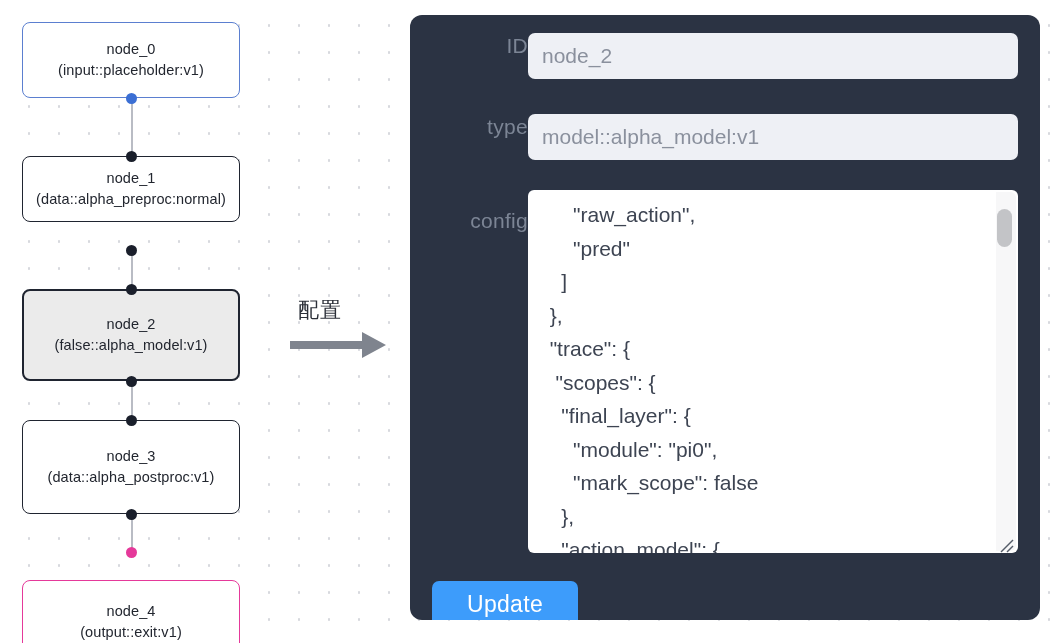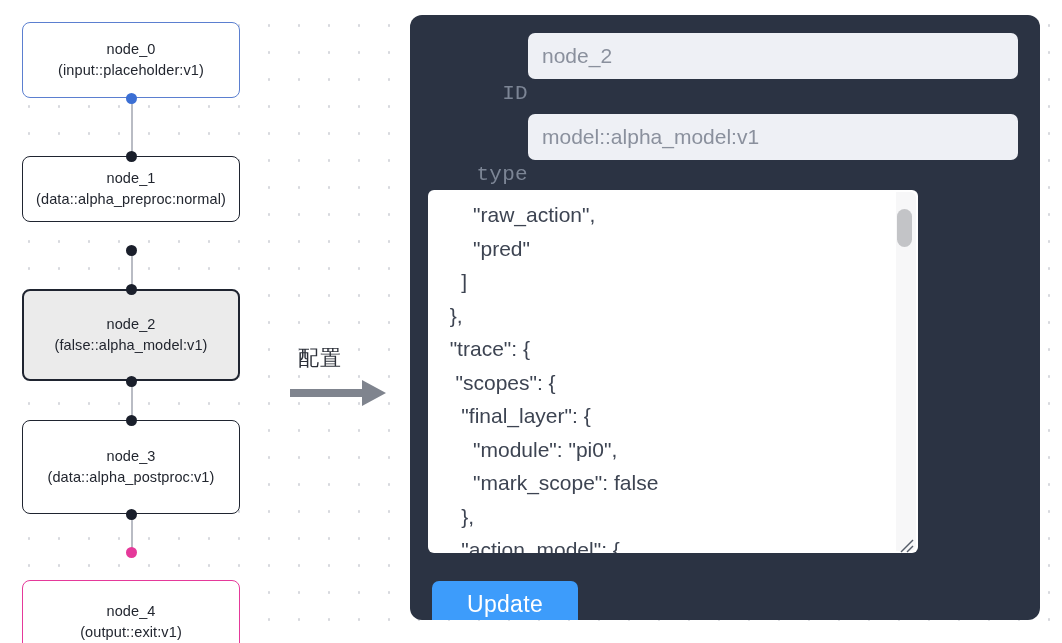--- a/index.html
+++ b/index.html
@@ -95,21 +95,20 @@
   .e2 { top: 380px; height: 40px; }
   .e3 { top: 512px; height: 42px; }
 
   
   #arrow-group {
     position: absolute;
     left: 290px;
     top: 296px;
     width: 105px;
     height: 66px;
-    margin-top: 48px;
   }
   #arrow-label {
     position: absolute;
     left: 8px;
     top: 0;
     font-size: 21px;
     color: #2b2f38;
     letter-spacing: 1px;
     font-family: "DejaVu Sans", sans-serif;
   }
@@ -137,24 +136,23 @@
     align-items: flex-start;
   }
 
   .field-label {
     width: 100px;
     text-align: right;
     color: #7d8characters;
     color: #7c8595;
     font-size: 21px;
     line-height: 26px;
-    font-family: Liberation Mono, monospace;
+    font-family: Liberation Sans, sans-serif;
     letter-spacing: .3px;
     flex: 0 0 100px;
-    margin-top: 48px;
   }
 
   .text-input {
     box-sizing: border-box;
     background: #eef0f5;
     border: none;
     border-radius: 7px;
     color: #8a909d;
     font-size: 21px;
     font-family: "Liberation Sans", sans-serif;
@@ -292,20 +290,21 @@
       <div class="field-label">ID</div>
       <input id="id-input" class="text-input" type="text" value="node_2" style="">
     </div>
 
     <div class="field-row" id="row-type">
       <div class="field-label">type</div>
       <input id="type-input" class="text-input" type="text" value="model::alpha_model:v1" style="">
     </div>
 
     <div class="field-row" id="row-cfg">
+      <div class="field-label cfg-label">config</div>
       <div id="cfg-wrap">
         <textarea id="config-textarea" style="">      "raw_action",
       "pred"
     ]
   },
   "trace": {
    "scopes": {
     "final_layer": {
       "module": "pi0",
       "mark_scope": false

